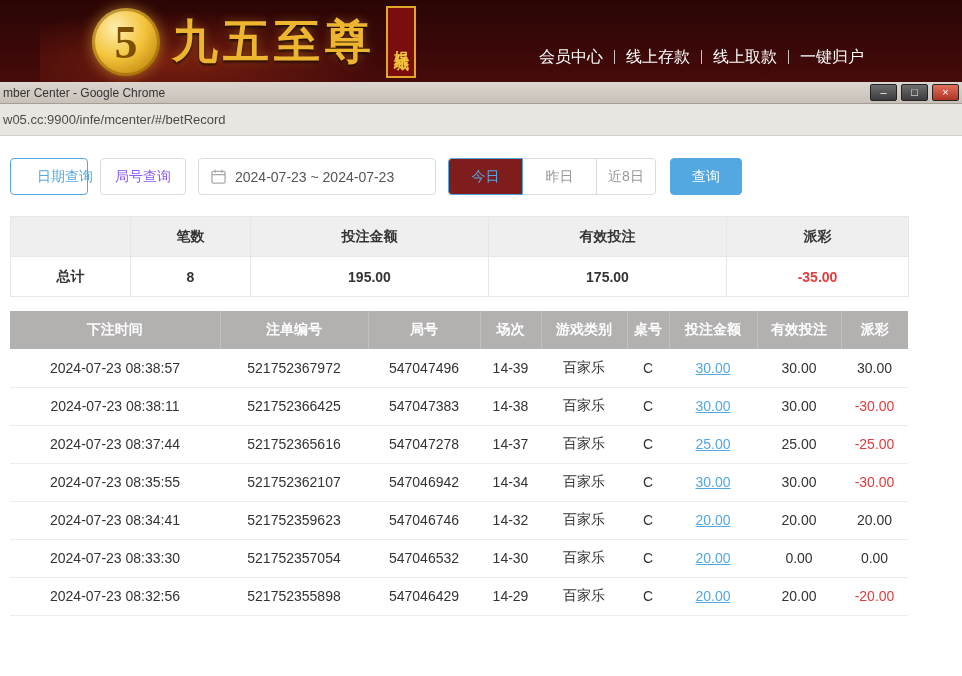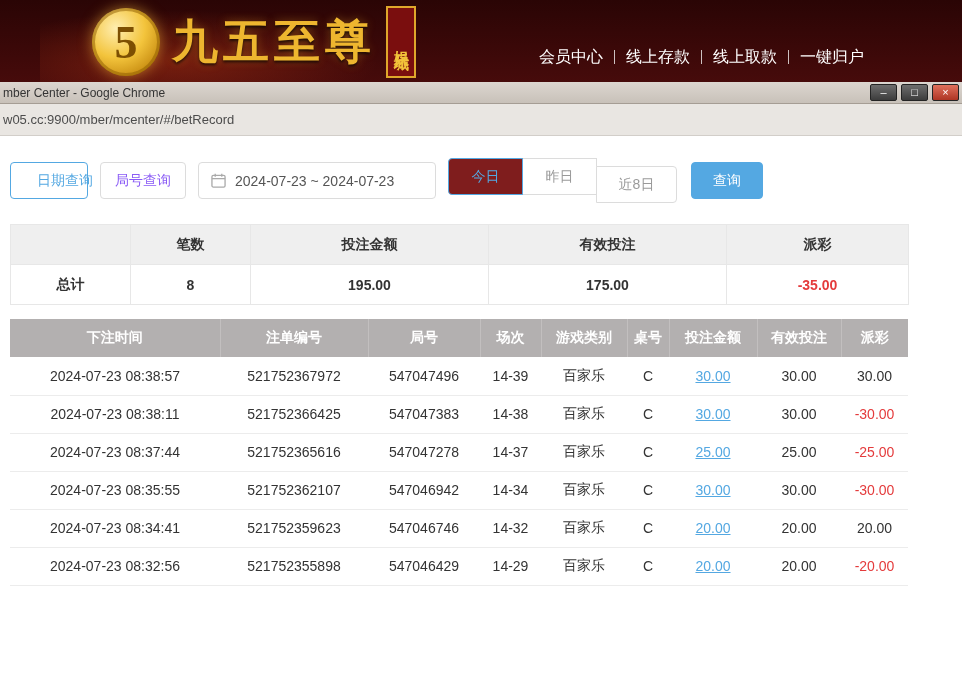--- a/index.html
+++ b/index.html
@@ -91,21 +91,21 @@
   }
   .seg-group { display:flex; margin-left:12px; }
   .seg {
     height:37px; border:1px solid #dcdcdc; background:#fff; color:#9a9a9a;
     display:flex; align-items:center; justify-content:center; font-size:14px; cursor:pointer;
   }
   .seg + .seg { margin-left:-1px; }
   .seg:first-child { border-radius:4px 0 0 4px; }
   .seg:last-child { border-radius:0 4px 4px 0; }
   .seg.active { border-color:#54a8e2; color:#54a8e2; background:#7f1d1d; position:relative; z-index:1; }
-  .seg.w75 { width:75px; } .seg.w81 { width:81px;margin-top:8px; }
+  .seg.w75 { width:75px; } .seg.w81 { width:60px; }
   .btn-primary { margin-left:14px; width:72px; background:#54a8e2; border:1px solid #54a8e2; color:#fff; }
 
   table { border-collapse:collapse; table-layout:fixed; }
   .summary-table { margin:21px 0 0 10px; width:898px; font-size:14px; color:#333; }
   .summary-table th, .summary-table td {
     border:1px solid #e7e7e7; height:40px; text-align:center; font-weight:bold;
   }
   .summary-table th { background:#efefef; color:#333; }
   .neg { color:#e43b3c; }
 
@@ -143,21 +143,21 @@
 
 <div class="title-bar">
   <span class="title-text">mber Center - Google Chrome</span>
   <div class="win-controls">
     <div class="win-btn">–</div>
     <div class="win-btn">□</div>
     <div class="win-btn close">×</div>
   </div>
 </div>
 <div class="url-bar">
-  <span>w05.cc:9900/mber/mcenter/#/betRecord</span>
+  <span>w05.cc:9900/infe/mcenter/#/betRecord</span>
 </div>
 
 <div class="content">
 
   <div class="filter-bar">
     <div class="btn btn-outline-blue">日期查询</div>
     <div class="btn btn-outline-gray">局号查询</div>
     <div class="date-input">
       <svg width="15" height="15" viewBox="0 0 16 16">
         <rect x="1" y="2.5" width="14" height="12.5" rx="1.5" fill="none" stroke="#aaaaaa" stroke-width="1.4"></rect>
@@ -278,20 +278,31 @@
           <td>521752359623</td>
           <td>547046746</td>
           <td>14-32</td>
           <td>百家乐</td>
           <td>C</td>
           <td><span class="amount-link">20.00</span></td>
           <td>20.00</td>
           <td>20.00</td>
         </tr>
         <tr>
+          <td>2024-07-23 08:33:30</td>
+          <td>521752357054</td>
+          <td>547046532</td>
+          <td>14-30</td>
+          <td>百家乐</td>
+          <td>C</td>
+          <td><span class="amount-link">20.00</span></td>
+          <td>0.00</td>
+          <td>0.00</td>
+        </tr>
+        <tr>
           <td>2024-07-23 08:32:56</td>
           <td>521752355898</td>
           <td>547046429</td>
           <td>14-29</td>
           <td>百家乐</td>
           <td>C</td>
           <td><span class="amount-link">20.00</span></td>
           <td>20.00</td>
           <td class="neg">-20.00</td>
         </tr>

